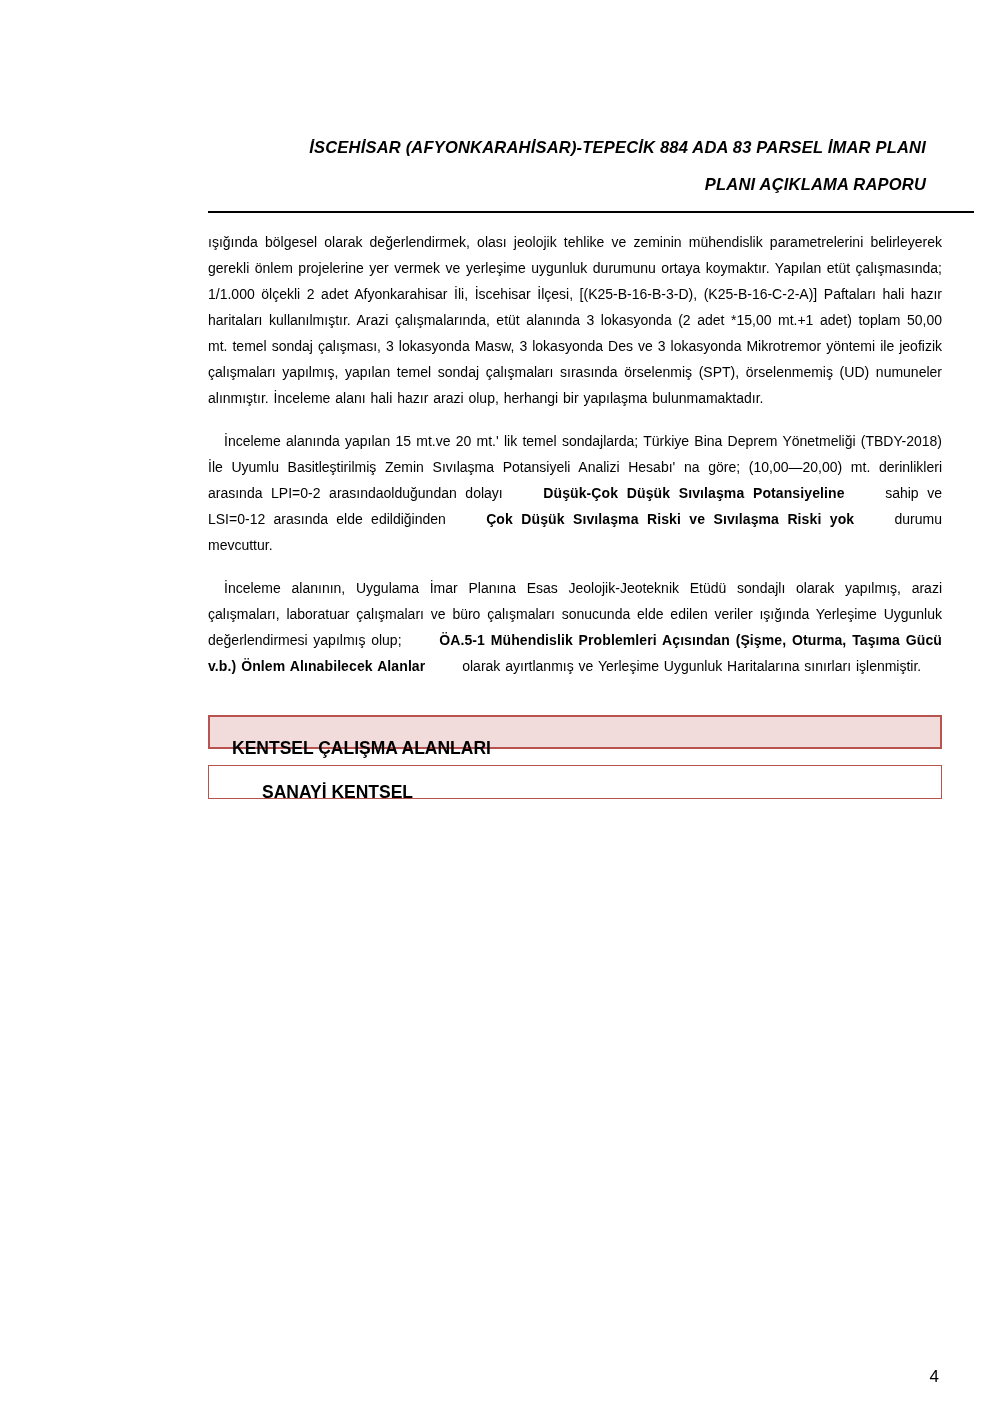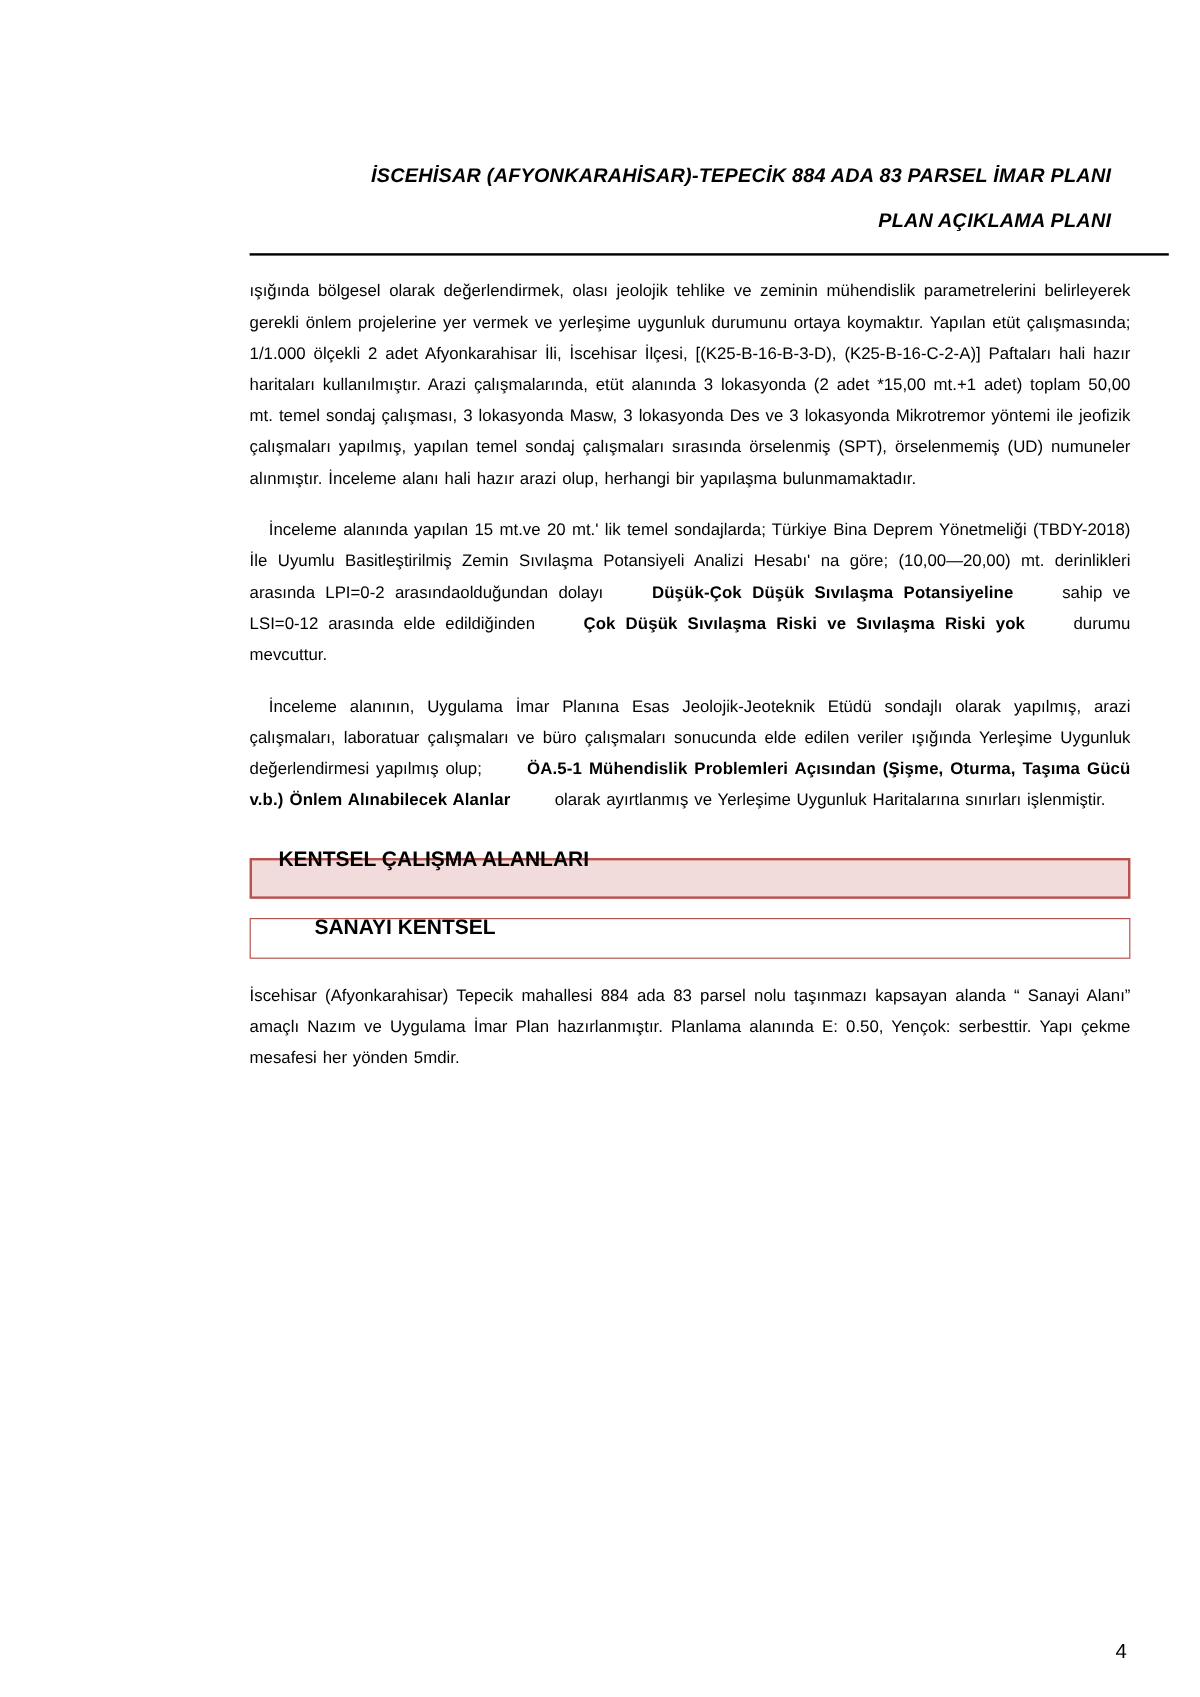--- a/index.html
+++ b/index.html
@@ -56,21 +56,21 @@
   .section-box {
     margin-top: 36px;
     border: 2px solid var(--section-border);
     background: var(--section-bg);
     font-weight: bold;
     font-size: 17.5px;
     line-height: 20px;
     padding: 5px 6px;
     height: 34px;
     display: flex;
-    align-items: flex-end;
+    align-items: flex-start;
   }
   .section-box.sub {
     margin-top: 10px;
     background: #ffffff;
     border-width: 1px;
     padding: 0;
     overflow: hidden;
   }
   .left-bar {
     width: 10px;
@@ -88,21 +88,21 @@
 </style>
 </head>
 <body>
 
 <div class="page">
   <div class="content">
 
     <header>
       <div class="header-text">
         <div>İSCEHİSAR (AFYONKARAHİSAR)-TEPECİK 884 ADA 83 PARSEL İMAR PLANI</div>
-        <div>PLAN AÇIKLAMA PLANI</div>
+        <div>PLANI AÇIKLAMA RAPORU</div>
       </div>
       <hr class="header-rule">
     </header>
 
     <main>
 
       <p class="body-para" style="margin-top:16px">ışığında bölgesel olarak değerlendirmek, olası jeolojik tehlike ve zeminin mühendislik parametrelerini belirleyerek gerekli önlem projelerine yer vermek ve yerleşime uygunluk durumunu ortaya koymaktır. Yapılan etüt çalışmasında; 1/1.000 ölçekli 2 adet Afyonkarahisar İli, İscehisar İlçesi, [(K25-B-16-B-3-D), (K25-B-16-C-2-A)] Paftaları hali hazır haritaları kullanılmıştır. Arazi çalışmalarında, etüt alanında 3 lokasyonda (2 adet *15,00 mt.+1 adet) toplam 50,00 mt. temel sondaj çalışması, 3 lokasyonda Masw, 3 lokasyonda Des ve 3 lokasyonda Mikrotremor yöntemi ile jeofizik çalışmaları yapılmış, yapılan temel sondaj çalışmaları sırasında örselenmiş (SPT), örselenmemiş (UD) numuneler alınmıştır. İnceleme alanı hali hazır arazi olup, herhangi bir yapılaşma bulunmamaktadır.</p>
 
       <p class="body-para"><span>İnceleme alanında yapılan 15 mt.ve 20 mt.' lik temel sondajlarda; Türkiye Bina Deprem Yönetmeliği (TBDY-2018) İle Uyumlu Basitleştirilmiş Zemin Sıvılaşma Potansiyeli Analizi Hesabı' na göre; (10,00—20,00) mt. derinlikleri arasında LPI=0-2 arasındaolduğundan dolayı </span><b>Düşük-Çok Düşük Sıvılaşma Potansiyeline</b><span> sahip ve LSI=0-12 arasında elde edildiğinden </span><b>Çok Düşük Sıvılaşma Riski ve Sıvılaşma Riski yok</b><span> durumu mevcuttur.</span></p>
 
@@ -113,19 +113,18 @@
       </div>
 
       <div class="section-box sub">
         <span class="left-bar"></span>
         <span>SANAYİ KENTSEL</span>
       </div>
 
 
 
 
-      <p class="body-para">İscehisar (Afyonkarahisar) Tepecik mahallesi 884 ada 83 parsel nolu taşınmazı kapsayan alanda “ Sanayi Alanı” amaçlı Nazım ve Uygulama İmar Plan hazırlanmıştır. Planlama alanında E: 0.50, Yençok: serbesttir. Yapı çekme mesafesi her yönden 5mdir.</p>
 
     </main>
   </div>
 
   <div class="page-number">4</div>
 </div>
 
 </body></html>

